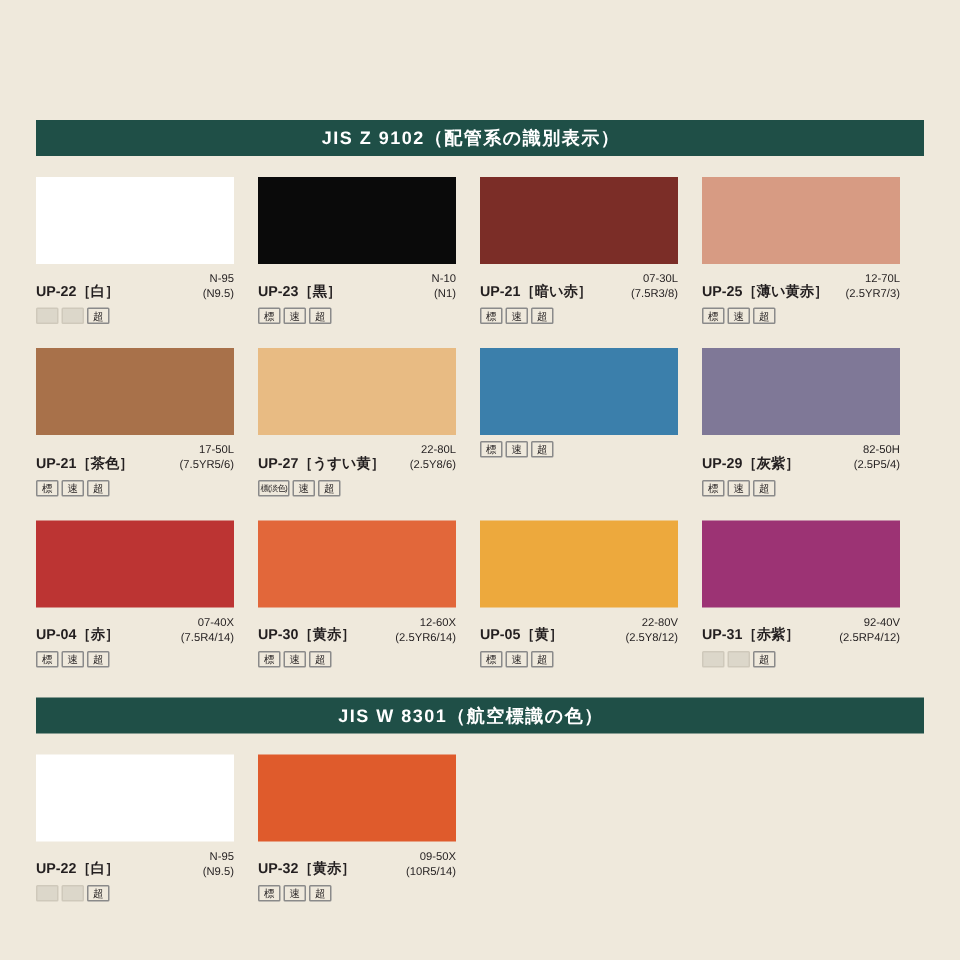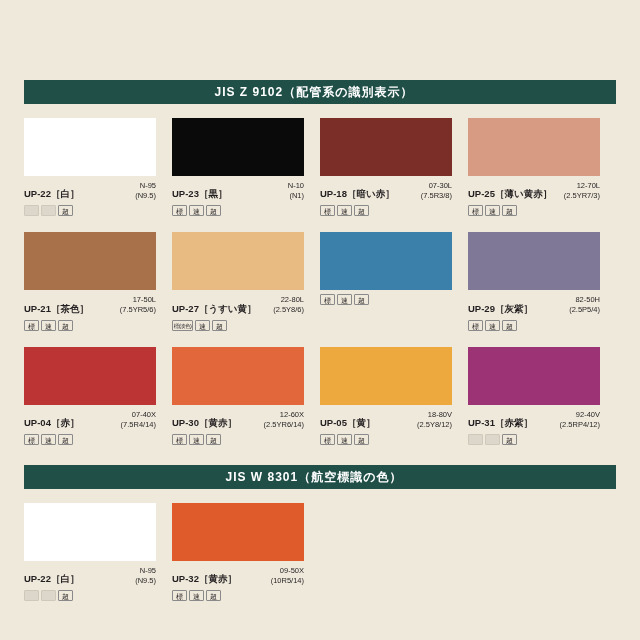--- a/index.html
+++ b/index.html
@@ -141,21 +141,21 @@
             </div>
             <div class="badges">
               <span class="badge">標</span>
               <span class="badge">速</span>
               <span class="badge">超</span>
             </div>
           </div>
           <div class="cell">
             <div class="swatch" style="background: rgb(123, 45, 39);"></div>
             <div class="labels">
-              <div class="name">UP-18［暗い赤］</div>
+              <div class="name">UP-21［暗い赤］</div>
               <div class="codes">
                 <div>07-30L</div>
                 <div>(7.5R3/8)</div>
               </div>
             </div>
             <div class="badges">
               <span class="badge">標</span>
               <span class="badge">速</span>
               <span class="badge">超</span>
             </div>
@@ -256,21 +256,21 @@
               <span class="badge">標</span>
               <span class="badge">速</span>
               <span class="badge">超</span>
             </div>
           </div>
           <div class="cell">
             <div class="swatch" style="background: rgb(237, 169, 61);"></div>
             <div class="labels">
               <div class="name">UP-05［黄］</div>
               <div class="codes">
-                <div>18-80V</div>
+                <div>22-80V</div>
                 <div>(2.5Y8/12)</div>
               </div>
             </div>
             <div class="badges">
               <span class="badge">標</span>
               <span class="badge">速</span>
               <span class="badge">超</span>
             </div>
           </div>
           <div class="cell">

